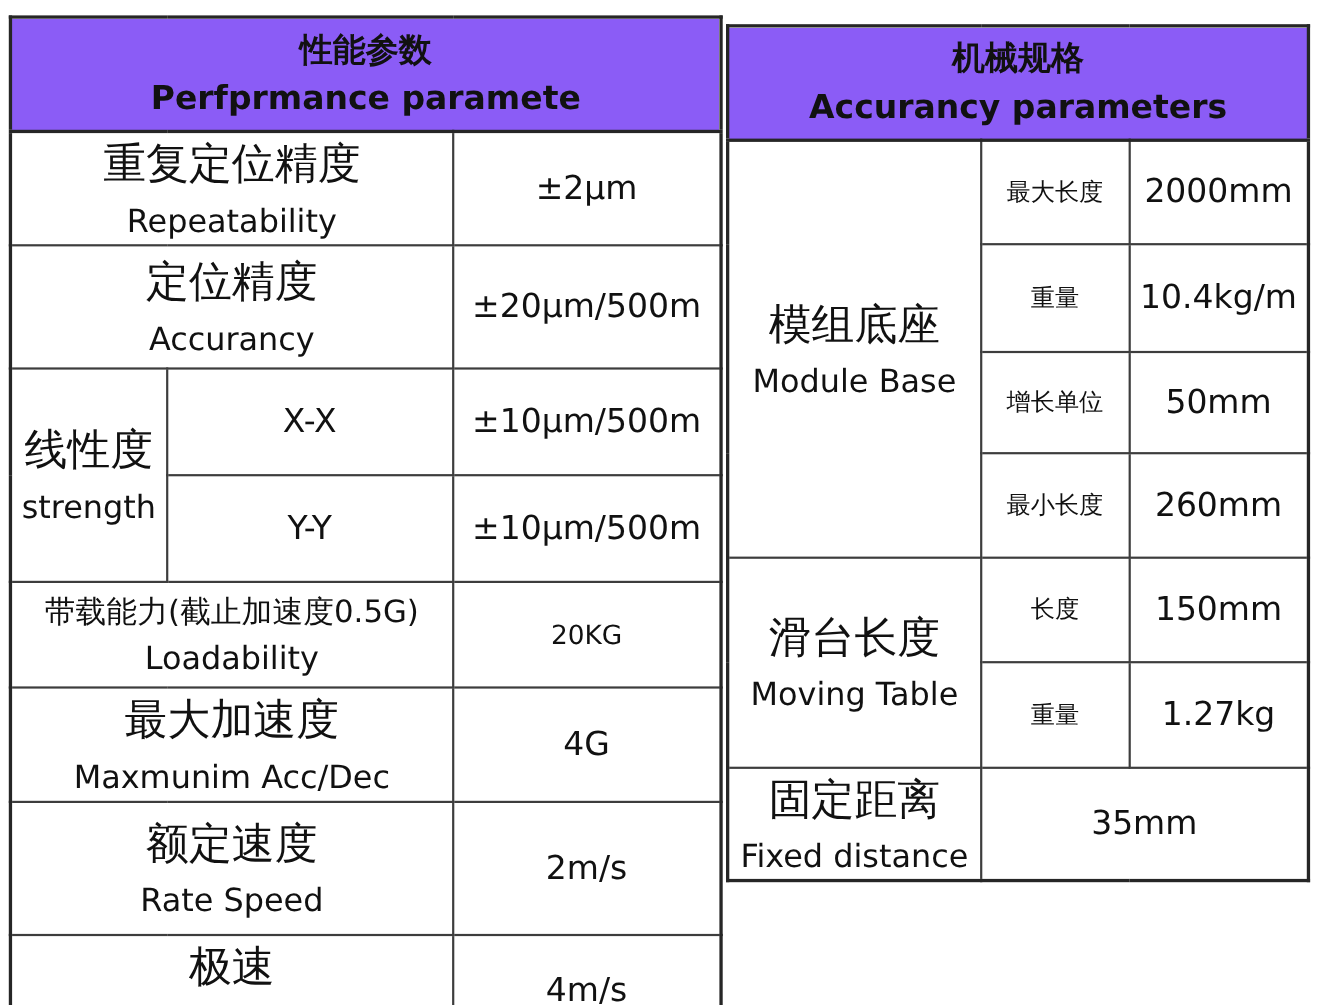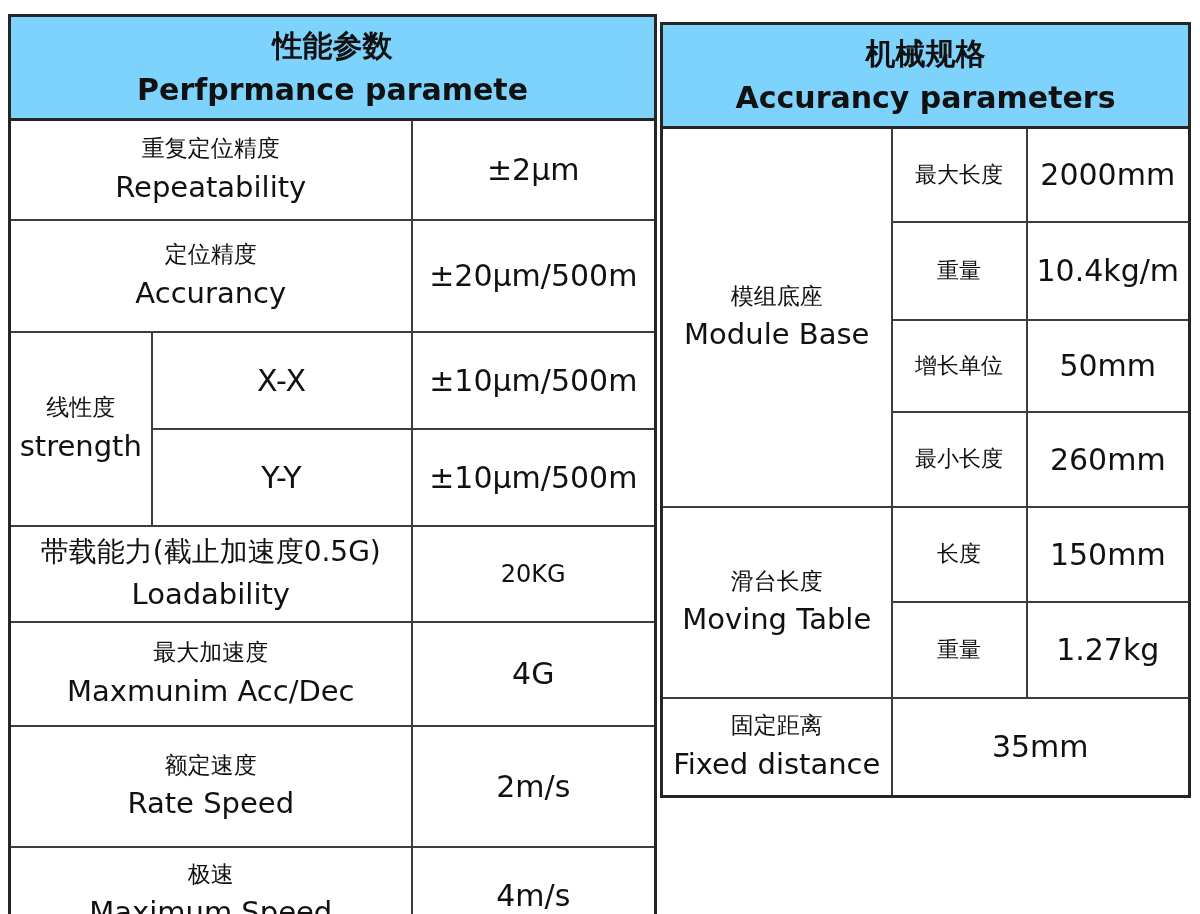--- a/index.html
+++ b/index.html
@@ -18,27 +18,27 @@
   }
   table.tbl td, table.tbl th{
     border:2px solid #3d3d3d;
     vertical-align:middle;
     text-align:center;
     padding:0 4px;
     overflow:hidden;
   }
   table.tbl{border:3px solid #262626;}
   table.tbl th.hdr{
-    background:#7dd3fc;
+    background:#8b5cf6;
     border-bottom:3px solid #262626;
     font-weight:bold;
   }
   #perf-table{left:8px;top:14px;width:646px;height:891px;}
   #mech-table{left:660px;top:22px;width:528px;height:773px;}
-  .zh{font-size:23px;line-height:1.5;font-weight:normal;}
+  .zh{font-size:39px;line-height:1.5;font-weight:normal;}
   .en{font-size:29px;line-height:1.45;font-weight:normal;}
   th.hdr .zh{font-size:30px;font-weight:bold;}
   th.hdr .en{font-size:30px;font-weight:bold;}
   .val{font-size:30px;}
   .val-small{font-size:24px;margin-left:46px;}
   .attr{font-size:22px;}
   .axis{font-size:30px;}
 </style>
 </head>
 <body>

